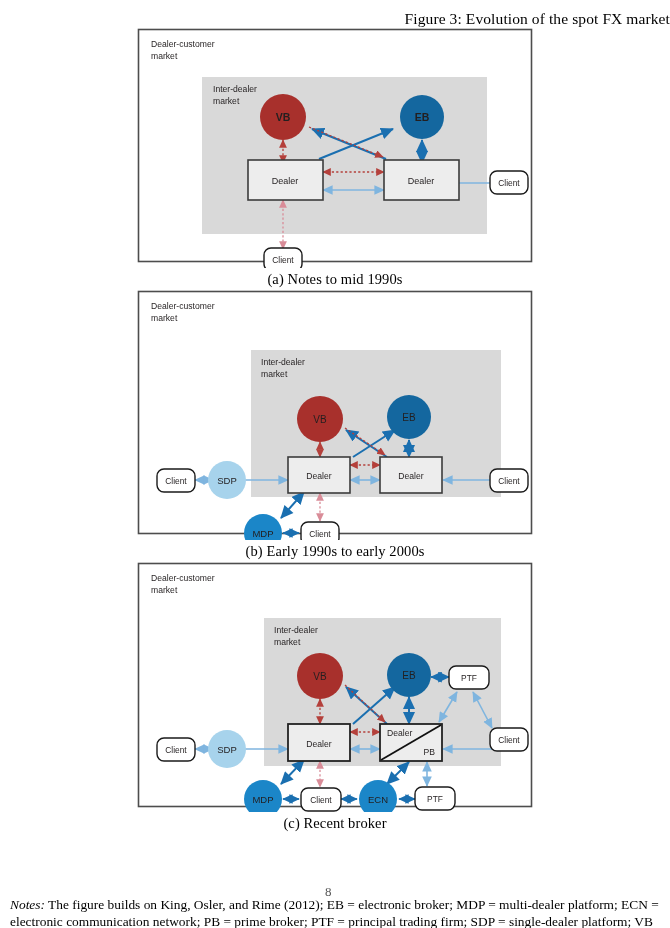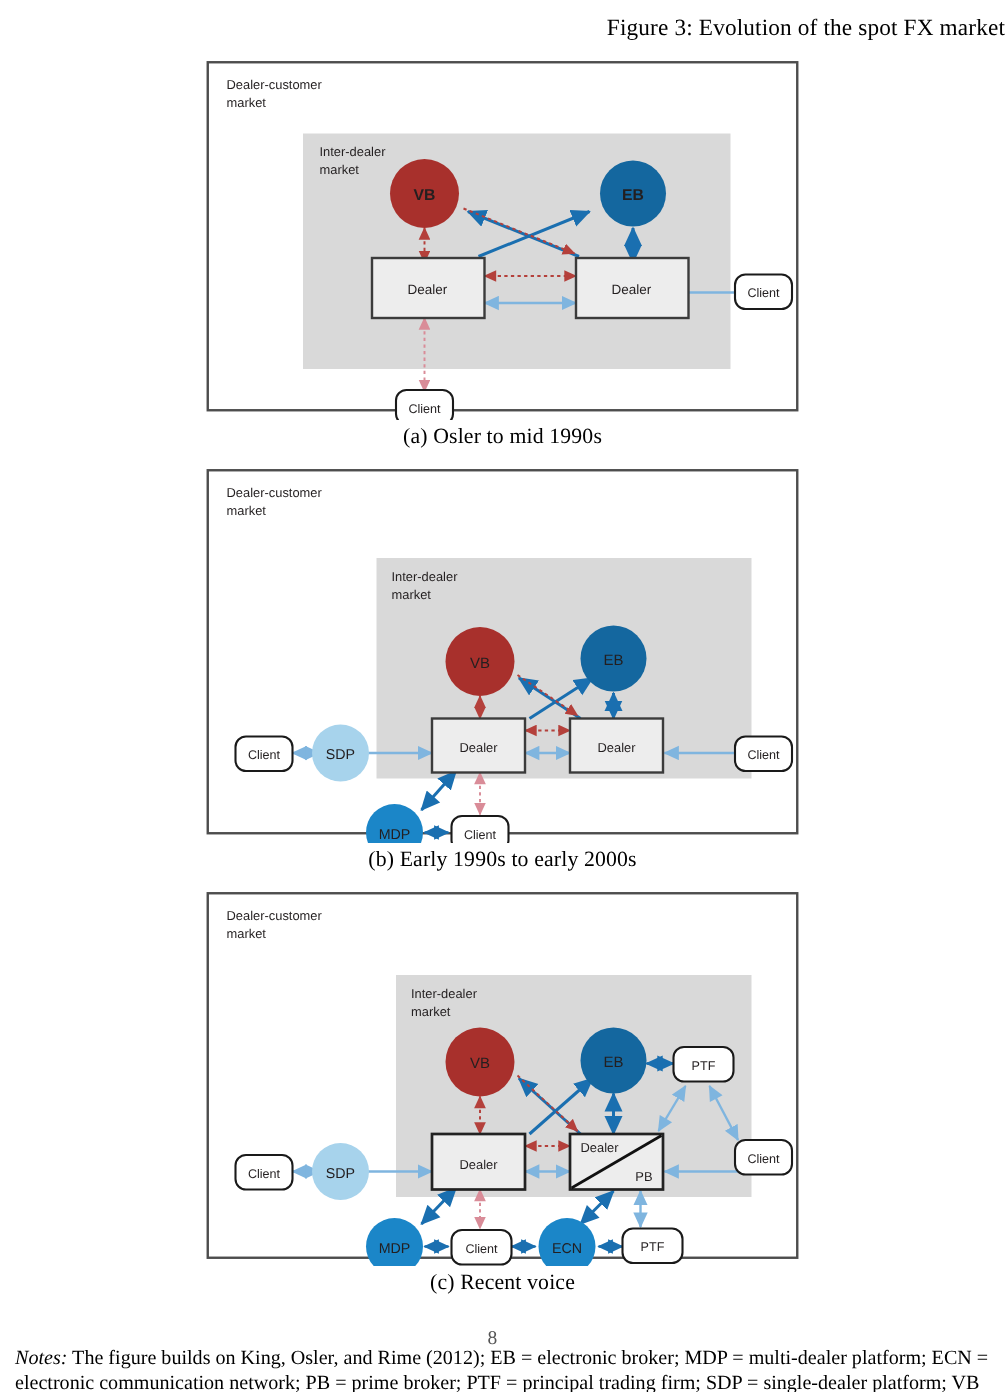--- a/index.html
+++ b/index.html
@@ -5,21 +5,21 @@
   html,body{margin:0;padding:0;}
   body{
     width:670px;height:928px;background:#ffffff;
     font-family:"Liberation Serif", serif;
     color:#000;overflow:hidden;position:relative;
   }
   .fig-title{
     text-align:right;font-size:15.5px;font-family:"Liberation Serif",serif;
     margin-top:10px;letter-spacing:.1px;
   }
-  .panel-wrap{position:relative;margin:12px auto;}
+  .panel-wrap{position:relative;margin:0 auto;}
   .caption{
     text-align:center;font-size:14.5px;font-family:"Liberation Serif",serif;
     margin-top:3px;margin-bottom:2px;letter-spacing:.1px;
   }
   .notes{
     position:absolute;left:10px;right:10px;top:896px;
     font-family:"Liberation Serif",serif;font-size:13.4px;
     line-height:1.30;text-align:left;
   }
   .notes i{font-style:italic;}
@@ -100,21 +100,21 @@
 
   <rect x="247" y="132" width="75" height="40" fill="#EDEDED" stroke="#3B3B3B" stroke-width="1.6"></rect>
   <text class="dg-lbl" x="284" y="156" font-size="9" text-anchor="middle">Dealer</text>
 
   <rect x="353" y="143" width="38" height="23" rx="7" fill="#fff" stroke="#1a1a1a" stroke-width="1.4"></rect>
   <text class="dg-lbl" x="372" y="158" font-size="8.4" text-anchor="middle">Client</text>
 
   <rect x="127" y="220" width="38" height="23" rx="7" fill="#fff" stroke="#1a1a1a" stroke-width="1.4"></rect>
   <text class="dg-lbl" x="146" y="235" font-size="8.4" text-anchor="middle">Client</text>
 </svg>
-<div class="caption">(a) Osler to mid 1990s</div>
+<div class="caption">(a) Notes to mid 1990s</div>
 </div>
 
 <div class="panel-wrap" style="width:396px;">
 <svg width="396" height="250" viewBox="0 0 396 250">
   <rect x="1.5" y="1.5" width="393" height="242" fill="#fff" stroke="#4D4D4D" stroke-width="1.6"></rect>
   <text class="dg-lbl" x="14" y="19" font-size="8.6">Dealer-customer</text>
   <text class="dg-lbl" x="14" y="31" font-size="8.6">market</text>
 
   <rect x="114" y="60" width="250" height="147" fill="#D9D9D9"></rect>
   <text class="dg-lbl" x="124" y="75" font-size="8.6">Inter-dealer</text>
@@ -237,20 +237,20 @@
 
   <rect x="20" y="176" width="38" height="23" rx="7" fill="#fff" stroke="#1a1a1a" stroke-width="1.4"></rect>
   <text class="dg-lbl" x="39" y="191" font-size="8.4" text-anchor="middle">Client</text>
 
   <rect x="353" y="166" width="38" height="23" rx="7" fill="#fff" stroke="#1a1a1a" stroke-width="1.4"></rect>
   <text class="dg-lbl" x="372" y="181" font-size="8.4" text-anchor="middle">Client</text>
 
   <rect x="164" y="226" width="40" height="23" rx="7" fill="#fff" stroke="#1a1a1a" stroke-width="1.4"></rect>
   <text class="dg-lbl" x="184" y="241" font-size="8.4" text-anchor="middle">Client</text>
 </svg>
-<div class="caption">(c) Recent voice</div>
+<div class="caption">(c) Recent broker</div>
 </div>
 
 <div class="pageno">8</div>
 
 <div class="notes">
   <i>Notes:</i><span> The figure builds on King, Osler, and Rime (2012); EB = electronic broker; MDP = multi-dealer platform; ECN = electronic communication network; PB = prime broker; PTF = principal trading firm; SDP = single-dealer platform; VB = voice broker.</span>
 </div>
 
 </body></html>

